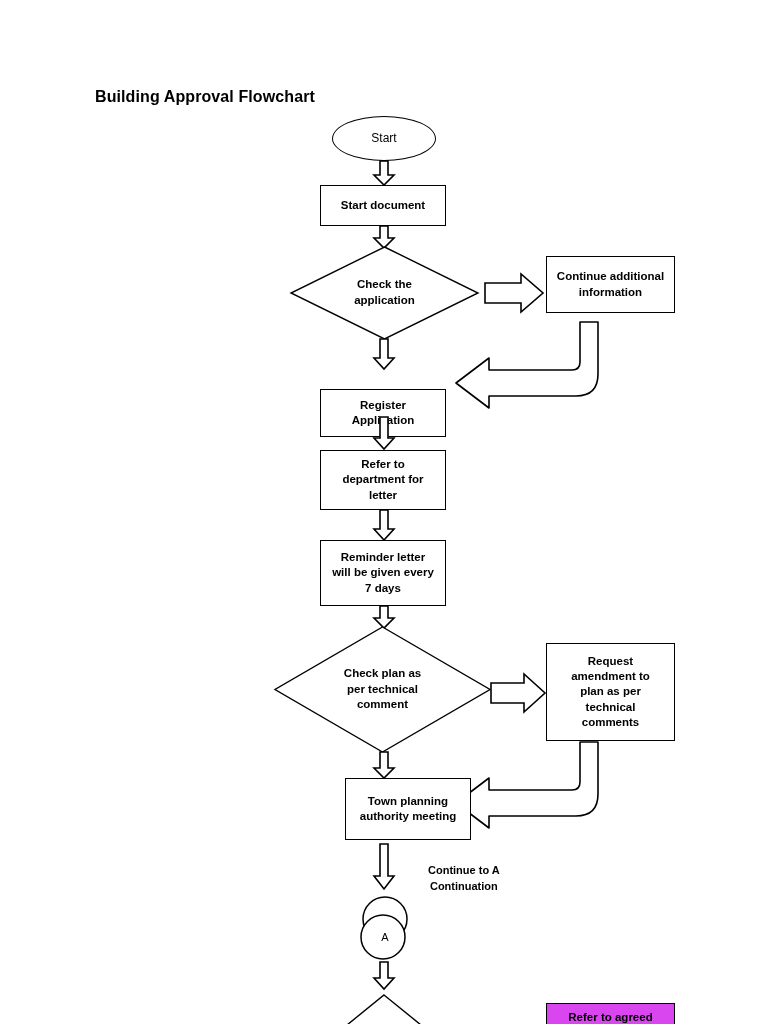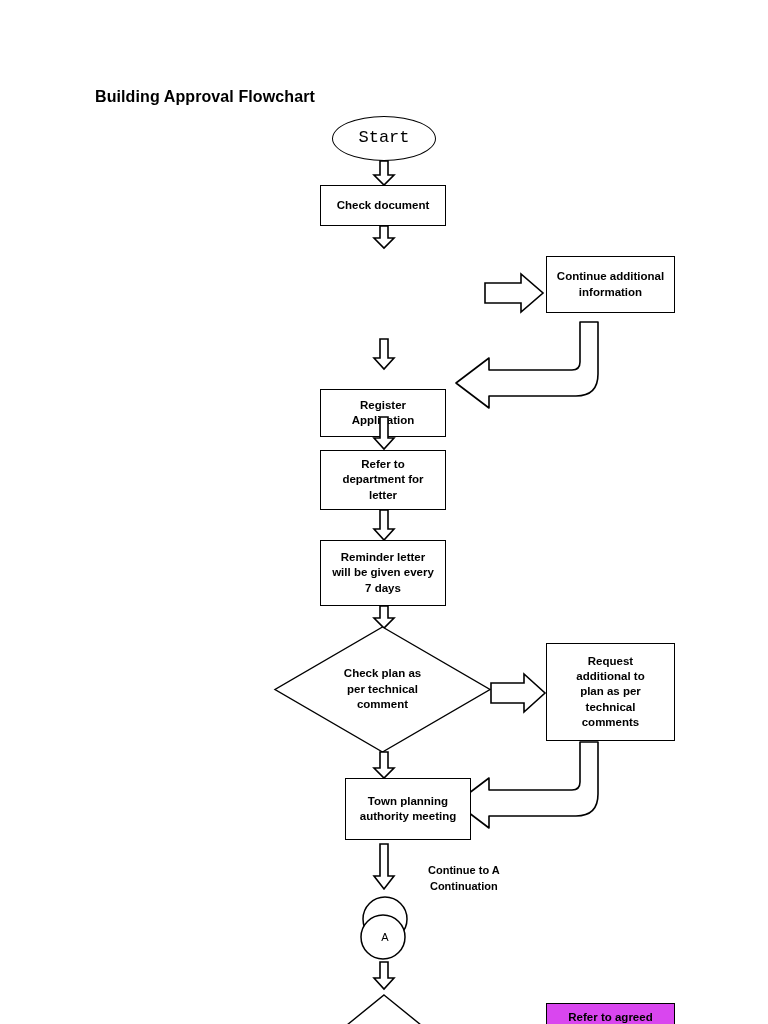--- a/index.html
+++ b/index.html
@@ -50,23 +50,22 @@
     border: 1.6px solid #000;
     background: #fff;
     font-size: 11.5px;
     padding: 2px 4px;
   }
 
   .term {
     border: 1.6px solid #000;
     border-radius: 50%;
     background: #fff;
-    font-size: 17px;
+    font-size: 12px;
     font-weight: normal;
-    font-family: Liberation Mono, monospace;
   }
 
   .diamond-wrap {
     position: absolute;
   }
   .diamond-wrap svg {
     position: absolute;
     left: 0; top: 0;
     overflow: visible;
   }
@@ -142,29 +141,38 @@
     <span>Start</span>
   </div>
 
   <div class="arrow" style="left:372px; top:161px;">
     <svg width="24" height="25" viewBox="0 0 24 25">
       <polygon points="8,0 16,0 16,14 22,14 12,24 2,14 8,14" fill="#ffffff" stroke="#000000" stroke-width="1.6"></polygon>
     </svg>
   </div>
 
   <div class="node proc" style="left:320px; top:185px; width:126px; height:41px;">
-    <span>Check document</span>
+    <span>Start document</span>
   </div>
 
   <div class="arrow" style="left:372px; top:226px;">
     <svg width="24" height="23" viewBox="0 0 24 23">
       <polygon points="8,0 16,0 16,12 22,12 12,22 2,12 8,12" fill="#ffffff" stroke="#000000" stroke-width="1.6"></polygon>
     </svg>
   </div>
 
+  <div class="diamond-wrap" style="left:291px; top:247px; width:187px; height:92px;">
+    <svg width="187" height="92" viewBox="0 0 187 92">
+      <polygon points="93.5,0 187,46 93.5,92 0,46" fill="#ffffff" stroke="#000000" stroke-width="1.4"></polygon>
+    </svg>
+    <div class="diamond-label">
+      <span style="white-space:pre-line;">Check the
+application</span>
+    </div>
+  </div>
 
   <div class="arrow" style="left:485px; top:272px;">
     <svg width="60" height="42" viewBox="0 0 60 42">
       <polygon points="0,11 36,11 36,2 58,21 36,40 36,31 0,31" fill="#ffffff" stroke="#000000" stroke-width="1.6"></polygon>
     </svg>
   </div>
 
   <div class="node proc" style="left:546px; top:256px; width:129px; height:57px; white-space:pre-line;">
     <span style="white-space:pre-line;">Continue additional
 information</span>
@@ -240,21 +248,21 @@
   </div>
 
   <div class="arrow" style="left:491px; top:672px;">
     <svg width="56" height="42" viewBox="0 0 56 42">
       <polygon points="0,11 33,11 33,2 54,21 33,40 33,31 0,31" fill="#ffffff" stroke="#000000" stroke-width="1.6"></polygon>
     </svg>
   </div>
 
   <div class="node proc" style="left:546px; top:643px; width:129px; height:98px; white-space:pre-line;">
     <span style="white-space:pre-line;">Request
-additional to
+amendment to
 plan as per
 technical
 comments</span>
   </div>
 
   <div class="arrow" style="left:372px; top:752px;">
     <svg width="24" height="27" viewBox="0 0 24 27">
       <polygon points="8,0 16,0 16,16 22,16 12,26 2,16 8,16" fill="#ffffff" stroke="#000000" stroke-width="1.6"></polygon>
     </svg>
   </div>

